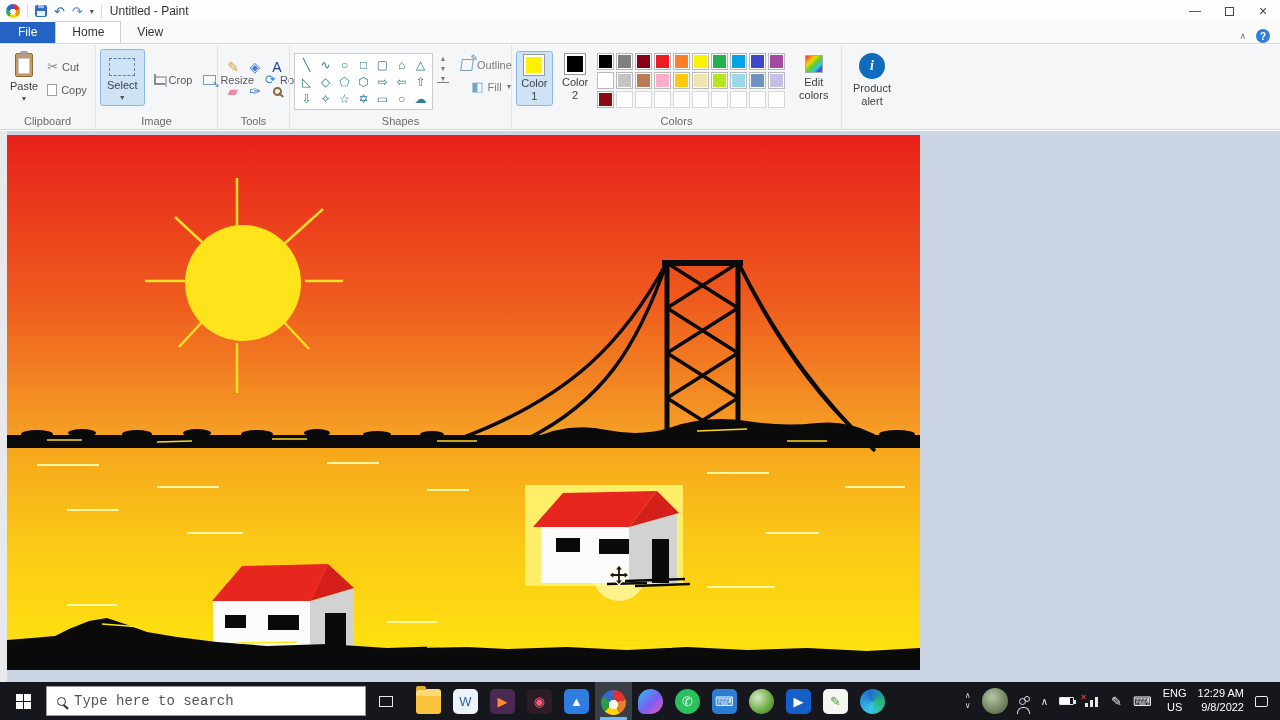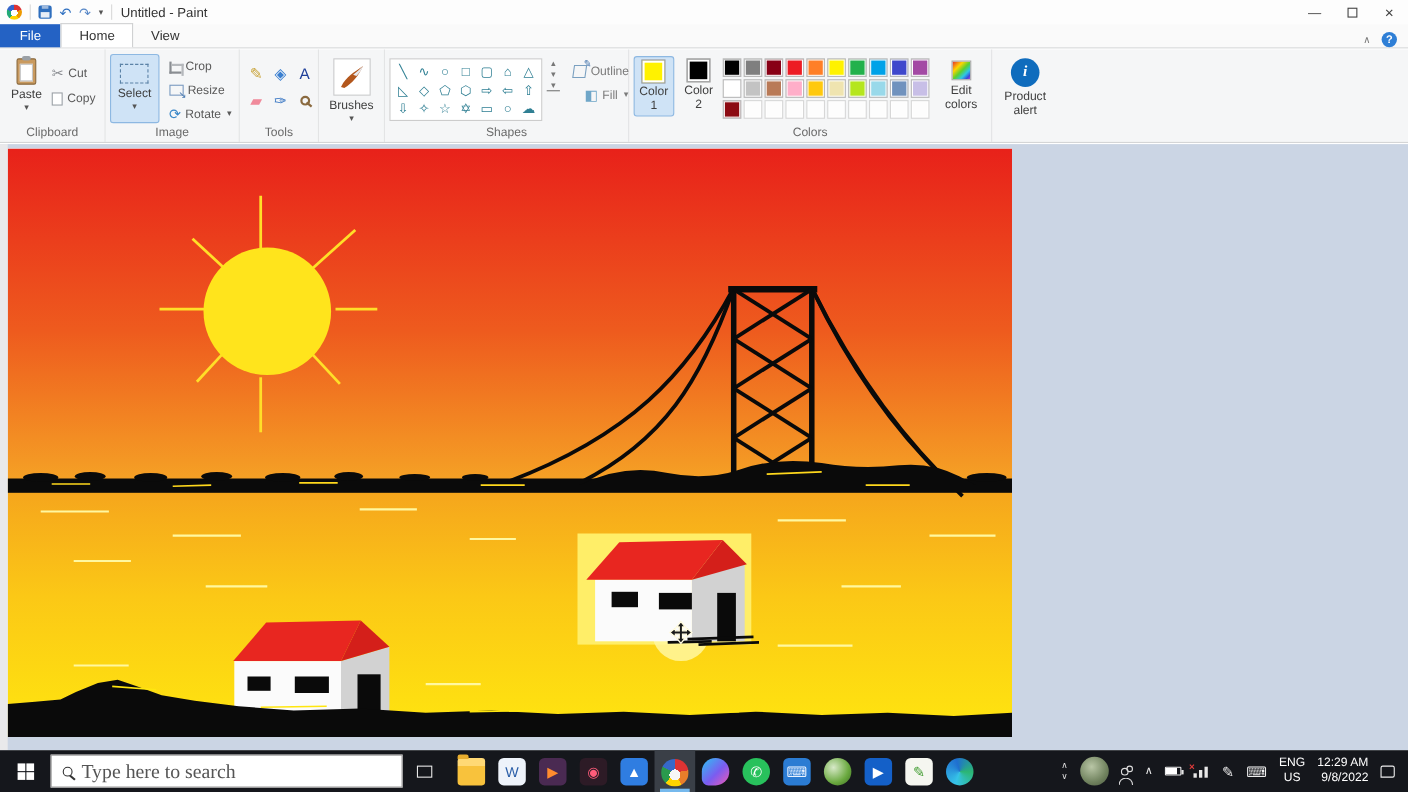--- a/index.html
+++ b/index.html
@@ -91,21 +91,21 @@
   svg.paintcanvas { display:block; background:#fff; }
 
   
   .taskbar { position:absolute; left:0; top:682px; width:1280px; height:38px; background:#15171c; display:flex; align-items:center; color:#eee; }
   .start { width:46px; height:38px; display:flex; align-items:center; justify-content:center; }
   .win-logo { display:grid; grid-template-columns:7px 7px; grid-template-rows:7px 7px; gap:1px; }
   .win-logo i { background:#fff; }
   .searchbox { width:320px; height:30px; background:#fff; border:1px solid #9a9a9a; display:flex; align-items:center; gap:8px; padding:0 10px; }
   .icon-search { width:9px; height:9px; border:1.5px solid #333; border-radius:50%; position:relative; flex:none; }
   .icon-search::after { content:''; position:absolute; right:-4px; bottom:-3px; width:6px; height:1.5px; background:#333; transform:rotate(40deg); }
-  .searchbox input { border:none; outline:none; font-size:18px; color:#701a75; width:100%; font-family:Liberation Serif, serif; background:transparent; }
+  .searchbox input { border:none; outline:none; font-size:14px; color:#701a75; width:100%; font-family:Liberation Mono, monospace; background:transparent; }
   .searchbox input::placeholder { color:#555; }
   .taskview { width:40px; height:38px; display:flex; align-items:center; justify-content:center; }
   .icon-taskview { width:14px; height:11px; border:1.5px solid #e8e8e8; position:relative; background:#15171c; }
   .icon-taskview::before { content:''; position:absolute; right:-4px; top:-4px; width:14px; height:11px; border:1.5px solid #9aa0a6; z-index:-1; }
   .pinned { display:flex; margin-left:4px; }
   .tb-icon { width:37px; height:38px; display:flex; align-items:center; justify-content:center; position:relative; }
   .tb-icon.active { background:#3a3f47; }
   .tb-icon.active::after { content:''; position:absolute; left:5px; bottom:0; width:27px; height:3px; background:#76b9ed; }
   .tb-glyph { width:25px; height:25px; border-radius:5px; display:flex; align-items:center; justify-content:center; font-size:13px; line-height:1; }
   .tb-glyph.folder { background:linear-gradient(#ffd975 0 30%, #f8c23c 30%); border-radius:3px; position:relative; }
@@ -193,21 +193,21 @@
       <div class="group-label">Clipboard</div>
     </div>
 
     <div class="group" style="width:122px;">
       <div style="display:flex;gap:6px;">
         <div class="bigbtn selected">
           <span class="icon-selectrect"></span>
           <span>Select</span>
           <span class="caret">▼</span>
         </div>
-        <div style="display:flex;flex-direction:column;gap:5px;padding-top:4px;">
+        <div style="display:flex;gap:5px;padding-top:4px;">
           <span class="smallbtn">
               <span class="icon-crop"></span>
               <span>Crop</span>
             </span>
           <span class="smallbtn">
               <span class="icon-resize"></span>
               <span>Resize</span>
             </span>
           <span class="smallbtn">
               <span class="icon-rotate">⟳</span>
@@ -224,32 +224,20 @@
           <span class="tool-glyph" style="color: rgb(202, 165, 61);">✎</span>
           <span class="tool-glyph" style="color: rgb(58, 127, 208);">◈</span>
           <span class="tool-glyph" style="color: rgb(31, 63, 154);">A</span>
           <span class="tool-glyph" style="color: rgb(240, 138, 155);">▰</span>
           <span class="tool-glyph" style="color: rgb(46, 111, 192);">✑</span>
           <span class="icon-mag"></span>
         </div>
       <div class="group-label">Tools</div>
     </div>
 
-    <div class="group" style="width:60px;">
-      <div class="bigbtn">
-        <span class="brush-box">
-          <svg width="26" height="26" viewBox="0 0 26 26">
-              <path d="M3 22 C8 12 15 9 23 3 C19 12 13 19 6 23 Z" fill="#b3571d"></path>
-              <path d="M14 11 C18 8 21 5 23 3 C22 6 20 9 17 12 Z" fill="#e6e9ee"></path>
-            </svg>
-        </span>
-        <span>Brushes</span>
-        <span class="caret">▼</span>
-      </div>
-    </div>
 
     <div class="group" style="width:222px;">
       <div class="shapes-wrap">
         <div class="shapes-panel">
             <span class="shape-cell">╲</span>
             <span class="shape-cell">∿</span>
             <span class="shape-cell">○</span>
             <span class="shape-cell">□</span>
             <span class="shape-cell">▢</span>
             <span class="shape-cell">⌂</span>

